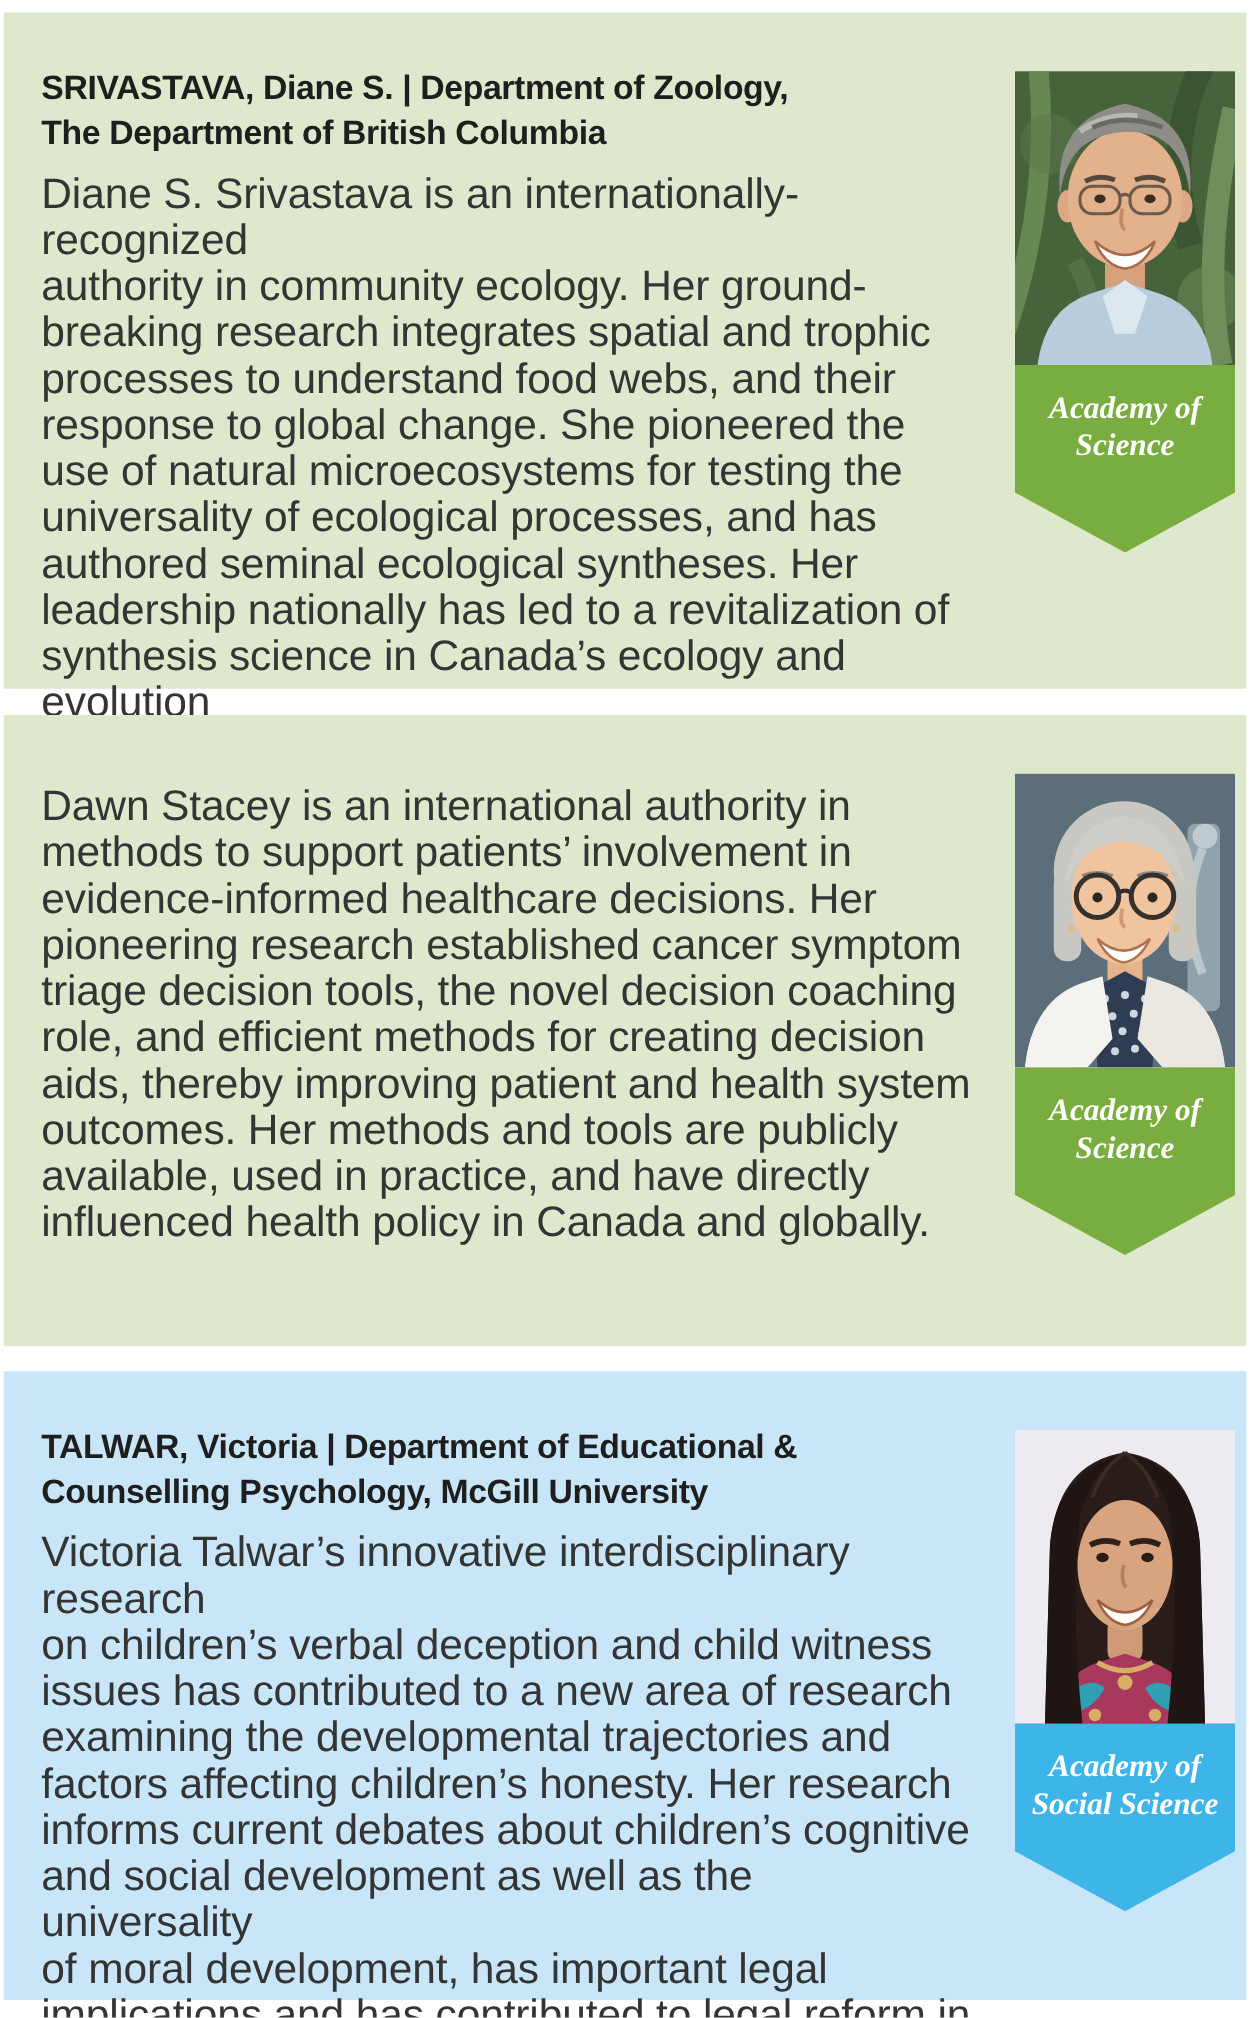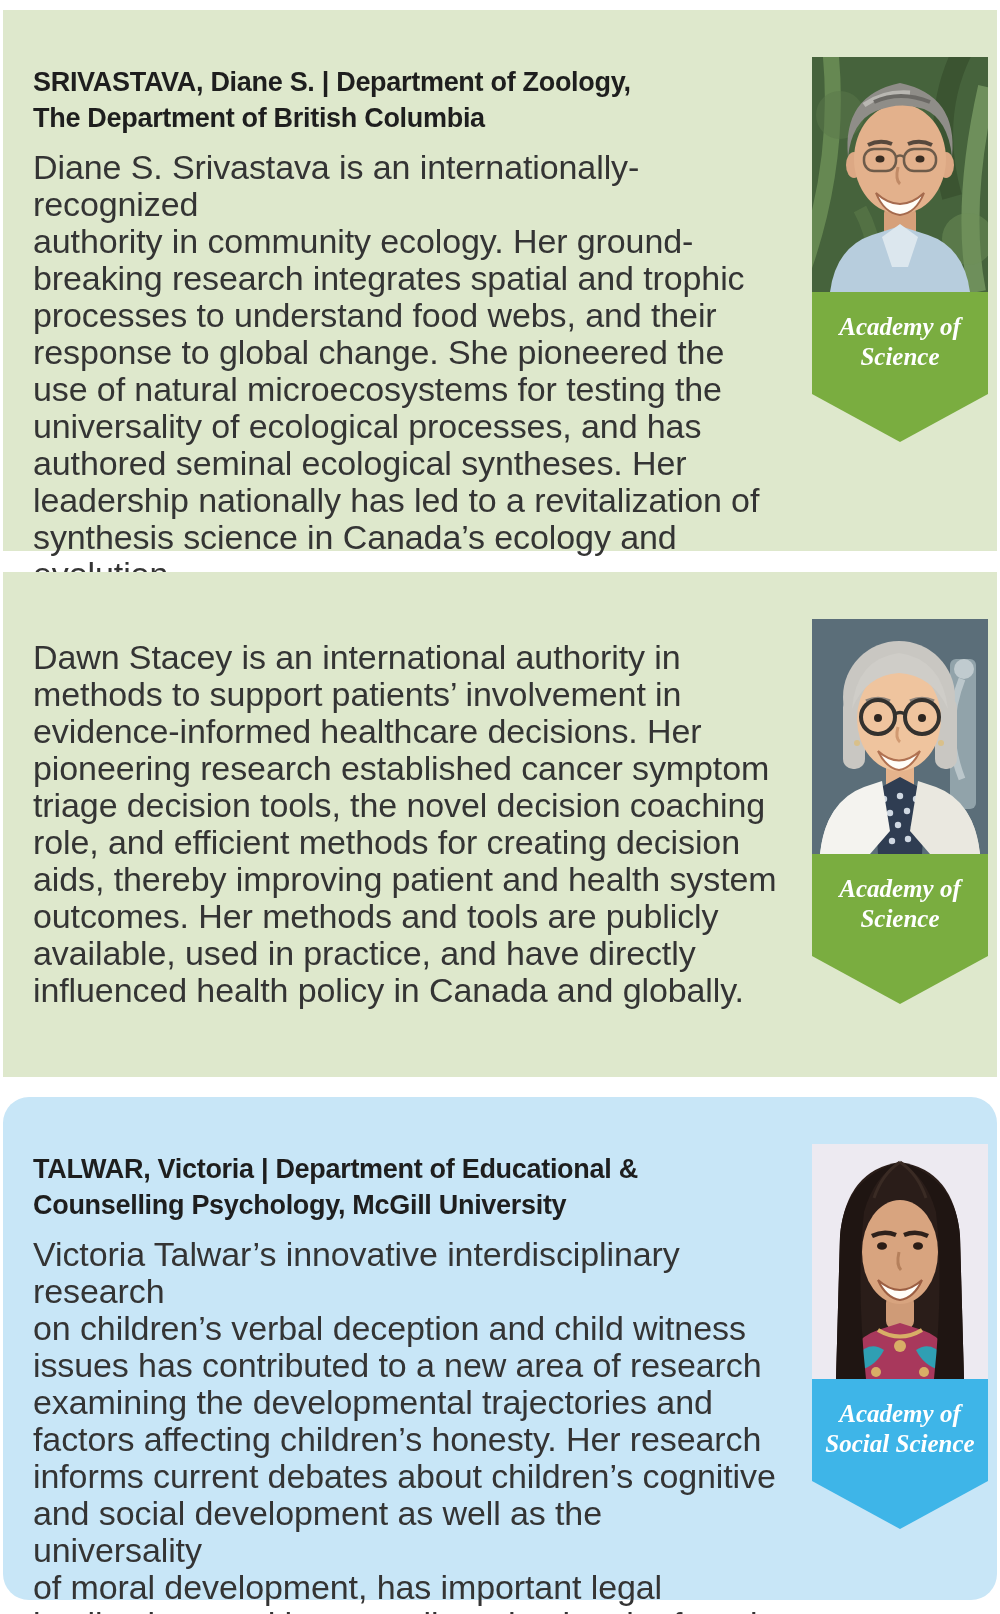--- a/index.html
+++ b/index.html
@@ -18,29 +18,28 @@
     background:#ffffff;
     font-family:"Liberation Sans", sans-serif;
     overflow:hidden;
   }
   .page{padding:10px 3px 0 3px;}
   .card{
     position:relative;
     width:994px;
   }
   .card.theme-green{background:var(--card-green-bg);}
-  .card.theme-blue{background:var(--card-blue-bg);border-radius:26px;}
+  .card.theme-blue{background:var(--card-blue-bg);}
   .card-1{height:541px;margin-bottom:21px;}
   .card-2{height:505px;margin-bottom:20px;}
   .card-3{height:503px;}
   .text-col{
     position:absolute;
     left:30px;top:42px;
     width:745px;
-    margin-top:12px;
   }
   .heading{
     margin:0;
     font-size:27px;
     line-height:36px;
     font-weight:bold;
     color:var(--heading-text);
     letter-spacing:-0.3px;
     white-space:pre-line;
   }

